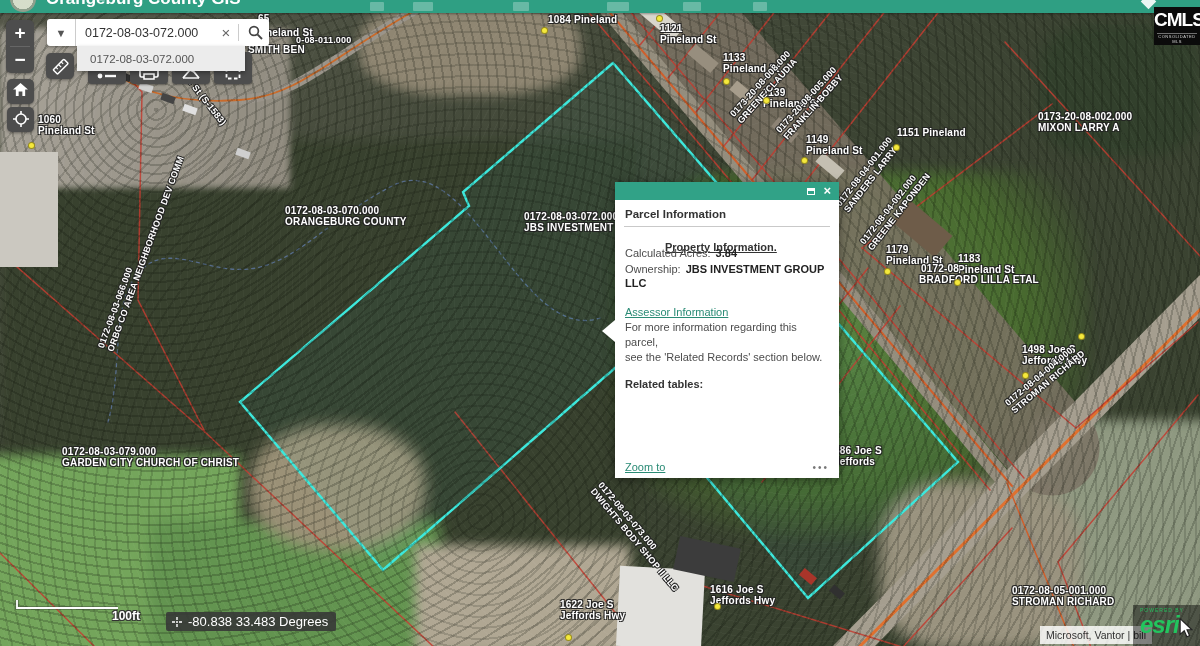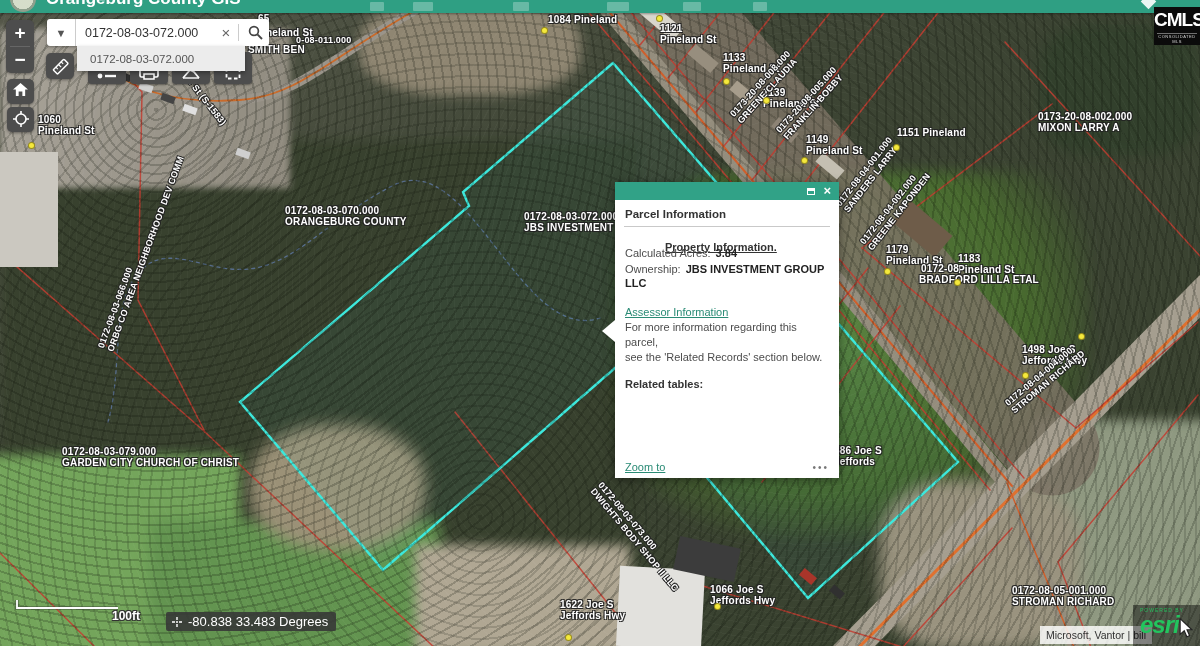--- a/index.html
+++ b/index.html
@@ -249,21 +249,21 @@
       </div>
       <div class="map-label" style="left: 834px; top: 446px;">
         <div>586 Joe S</div>
         <div>Jeffords</div>
       </div>
       <div class="map-label" style="left: 560px; top: 600px;">
         <div>1622 Joe S</div>
         <div>Jeffords Hwy</div>
       </div>
       <div class="map-label" style="left: 710px; top: 585px;">
-        <div>1066 Joe S</div>
+        <div>1616 Joe S</div>
         <div>Jeffords Hwy</div>
       </div>
       <div class="map-label" style="left: 1012px; top: 586px;">
         <div>0172-08-05-001.000</div>
         <div>STROMAN RICHARD</div>
       </div>
       <div class="map-label" style="left: 38px; top: 115px;">
         <div>1060</div>
         <div>Pineland St</div>
       </div>

